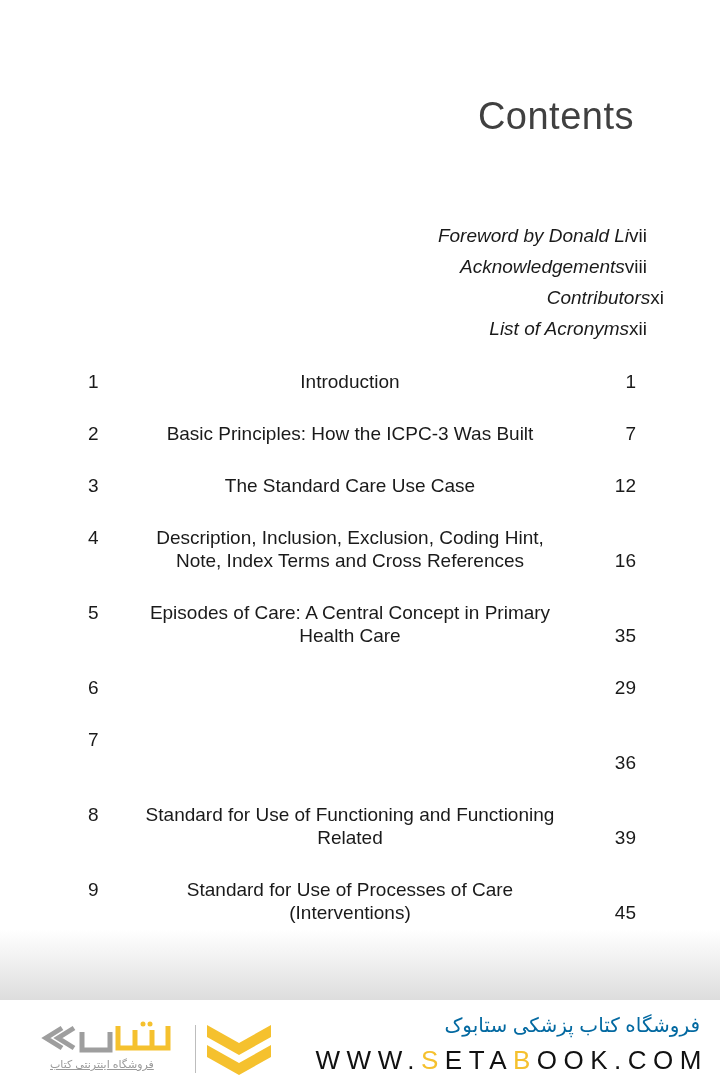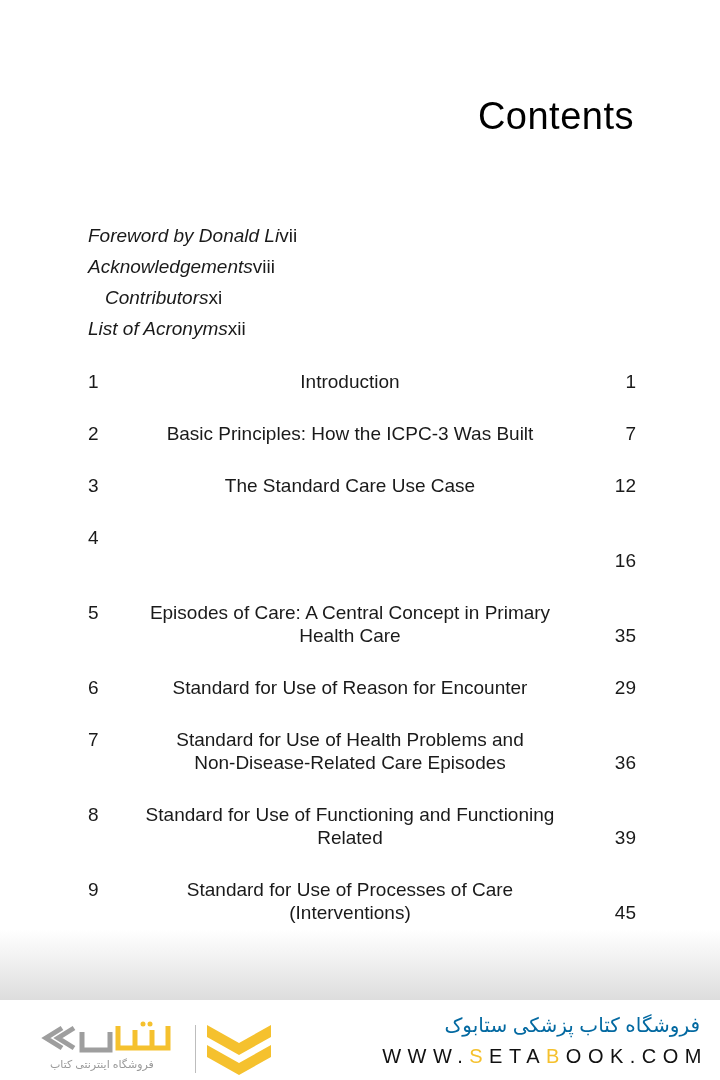--- a/index.html
+++ b/index.html
@@ -3,44 +3,44 @@
   <meta charset="utf-8">
   <style>
     html, body { margin: 0; padding: 0; }
     body {
       width: 720px; height: 1080px; background: #ffffff; position: relative; overflow: hidden;
       font-family: "Liberation Sans", "DejaVu Sans", sans-serif; color: #1a1a1a;
     }
     .page { position: absolute; left: 0; top: 0; width: 720px; height: 1000px; background: #fff; }
     .title {
       position: absolute; right: 86px; top: 95px; font-size: 38px; font-weight: normal;
-      letter-spacing: 0.5px; color: #000000;
+      letter-spacing: 0.5px; color: #404040;
     }
     .toc { position: absolute; left: 88px; width: 548px; }
     .front-row {
-      position: absolute; left: 0; width: 548px; font-size: 19px; font-style: italic;
-      display: flex; justify-content: flex-start; line-height: 22px;
+      position: absolute; left: 11px; width: 548px; font-size: 19px; font-style: italic;
+      display: flex; justify-content: flex-end; line-height: 22px;
     }
     .front-row .pg { font-style: normal; }
     .ch-row { position: absolute; left: 0; width: 548px; font-size: 19px; line-height: 23px; }
     .ch-num { position: absolute; left: 0; top: 0; }
     .ch-title { position: absolute; left: 32px; top: 0; width: 460px; white-space: pre-line; text-align: center; }
     .ch-pg { position: absolute; right: 0; bottom: 0; }
     .shadow {
       position: absolute; left: 0; top: 930px; width: 720px; height: 72px;
       background: linear-gradient(to bottom, #ffffff 0%, #ececec 55%, #dcdcdc 100%);
     }
     .footer { position: absolute; left: 0; top: 1000px; width: 720px; height: 80px; background: #fff; }
     .logo-chev { position: absolute; left: 205px; top: 1023px; }
     .logo-sep { position: absolute; left: 195px; top: 1025px; width: 1px; height: 48px; background: #bdbdbd; }
     .logo-word { position: absolute; left: 40px; top: 1020px; width: 150px; height: 36px; }
-    .logo-sub { position: absolute; left: 50px; top: 1058px; font-size: 11px; color: #9a9a9a; direction: rtl; }
+    .logo-sub { position: absolute; left: 50px; top: 1058px; font-size: 11px; color: #9a9a9a; direction: rtl; text-decoration: underline; }
     .store-name { position: absolute; right: 20px; top: 1013px; font-size: 20px; color: #0369a1; direction: rtl; }
     .store-url {
-      position: absolute; right: 12px; top: 1045px; font-size: 20px; letter-spacing: 6.5px; color: #111;
+      position: absolute; right: 12px; top: 1045px; font-size: 26px; letter-spacing: 6.5px; color: #111;
     }
     .store-url .hl { color: #f5c12e; }
   </style>
 </head>
 <body>
 
 <div class="page">
   <div class="title">Contents</div>
 
   <div class="toc" style="top:225px;">
@@ -73,37 +73,36 @@
       <span class="ch-title">Basic Principles: How the ICPC-3 Was Built</span>
       <span class="ch-pg">7</span>
     </div>
     <div class="ch-row" style="top:474px;height:23px;">
       <span class="ch-num">3</span>
       <span class="ch-title">The Standard Care Use Case</span>
       <span class="ch-pg">12</span>
     </div>
     <div class="ch-row" style="top:526px;height:46px;">
       <span class="ch-num">4</span>
+      <span class="ch-title">Description, Inclusion, Exclusion, Coding Hint,
+Note, Index Terms and Cross References</span>
       <span class="ch-pg">16</span>
     </div>
     <div class="ch-row" style="top:601px;height:46px;">
       <span class="ch-num">5</span>
       <span class="ch-title">Episodes of Care: A Central Concept in Primary
 Health Care</span>
       <span class="ch-pg">35</span>
     </div>
     <div class="ch-row" style="top:676px;height:23px;">
       <span class="ch-num">6</span>
-      <span class="ch-title">Standard for Use of Reason for Encounter</span>
       <span class="ch-pg">29</span>
     </div>
     <div class="ch-row" style="top:728px;height:46px;">
       <span class="ch-num">7</span>
-      <span class="ch-title">Standard for Use of Health Problems and
-Non-Disease-Related Care Episodes</span>
       <span class="ch-pg">36</span>
     </div>
     <div class="ch-row" style="top:803px;height:46px;">
       <span class="ch-num">8</span>
       <span class="ch-title">Standard for Use of Functioning and Functioning
 Related</span>
       <span class="ch-pg">39</span>
     </div>
     <div class="ch-row" style="top:878px;height:46px;">
       <span class="ch-num">9</span>

